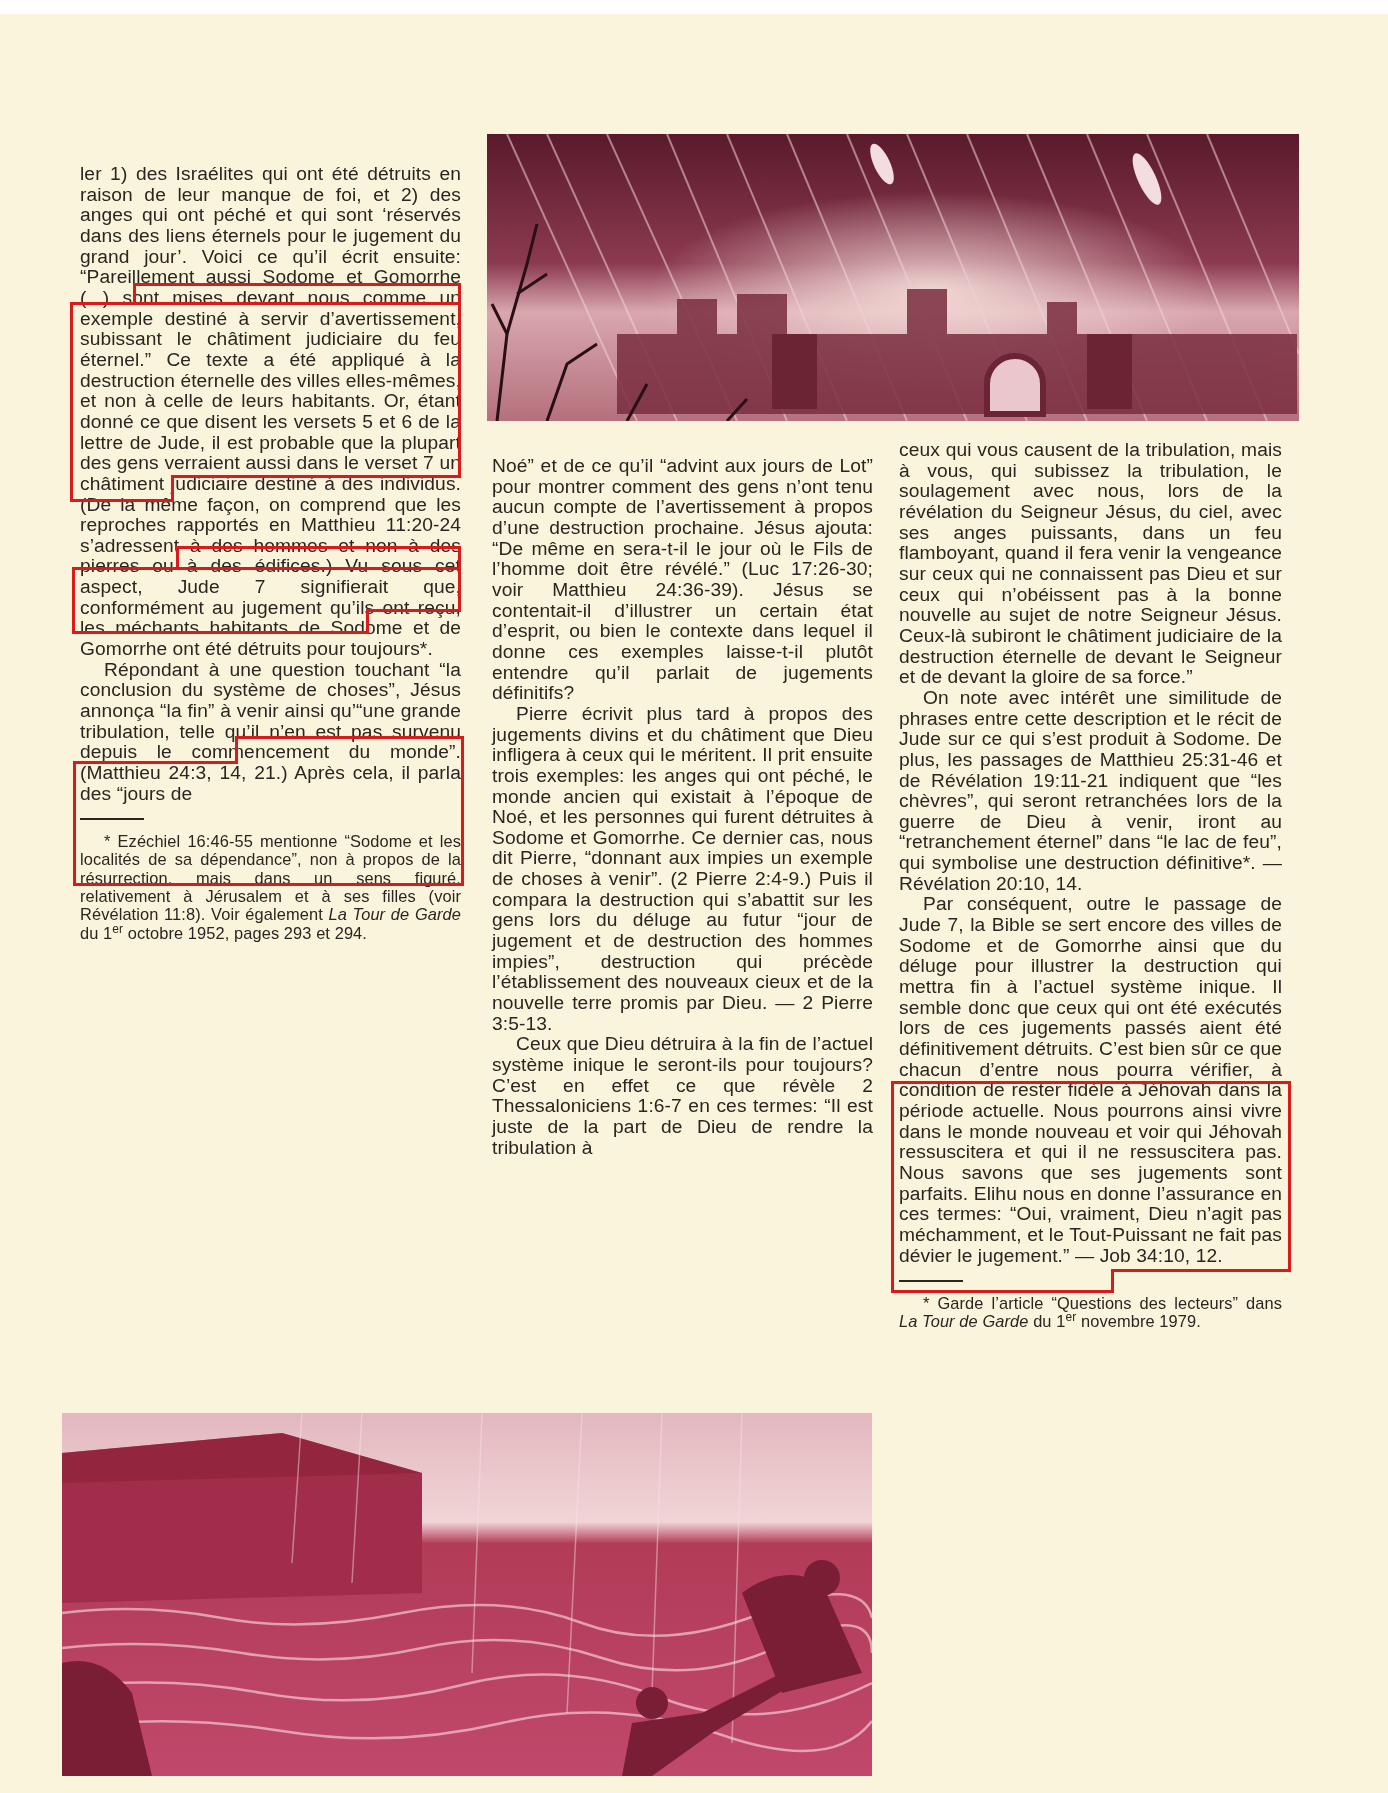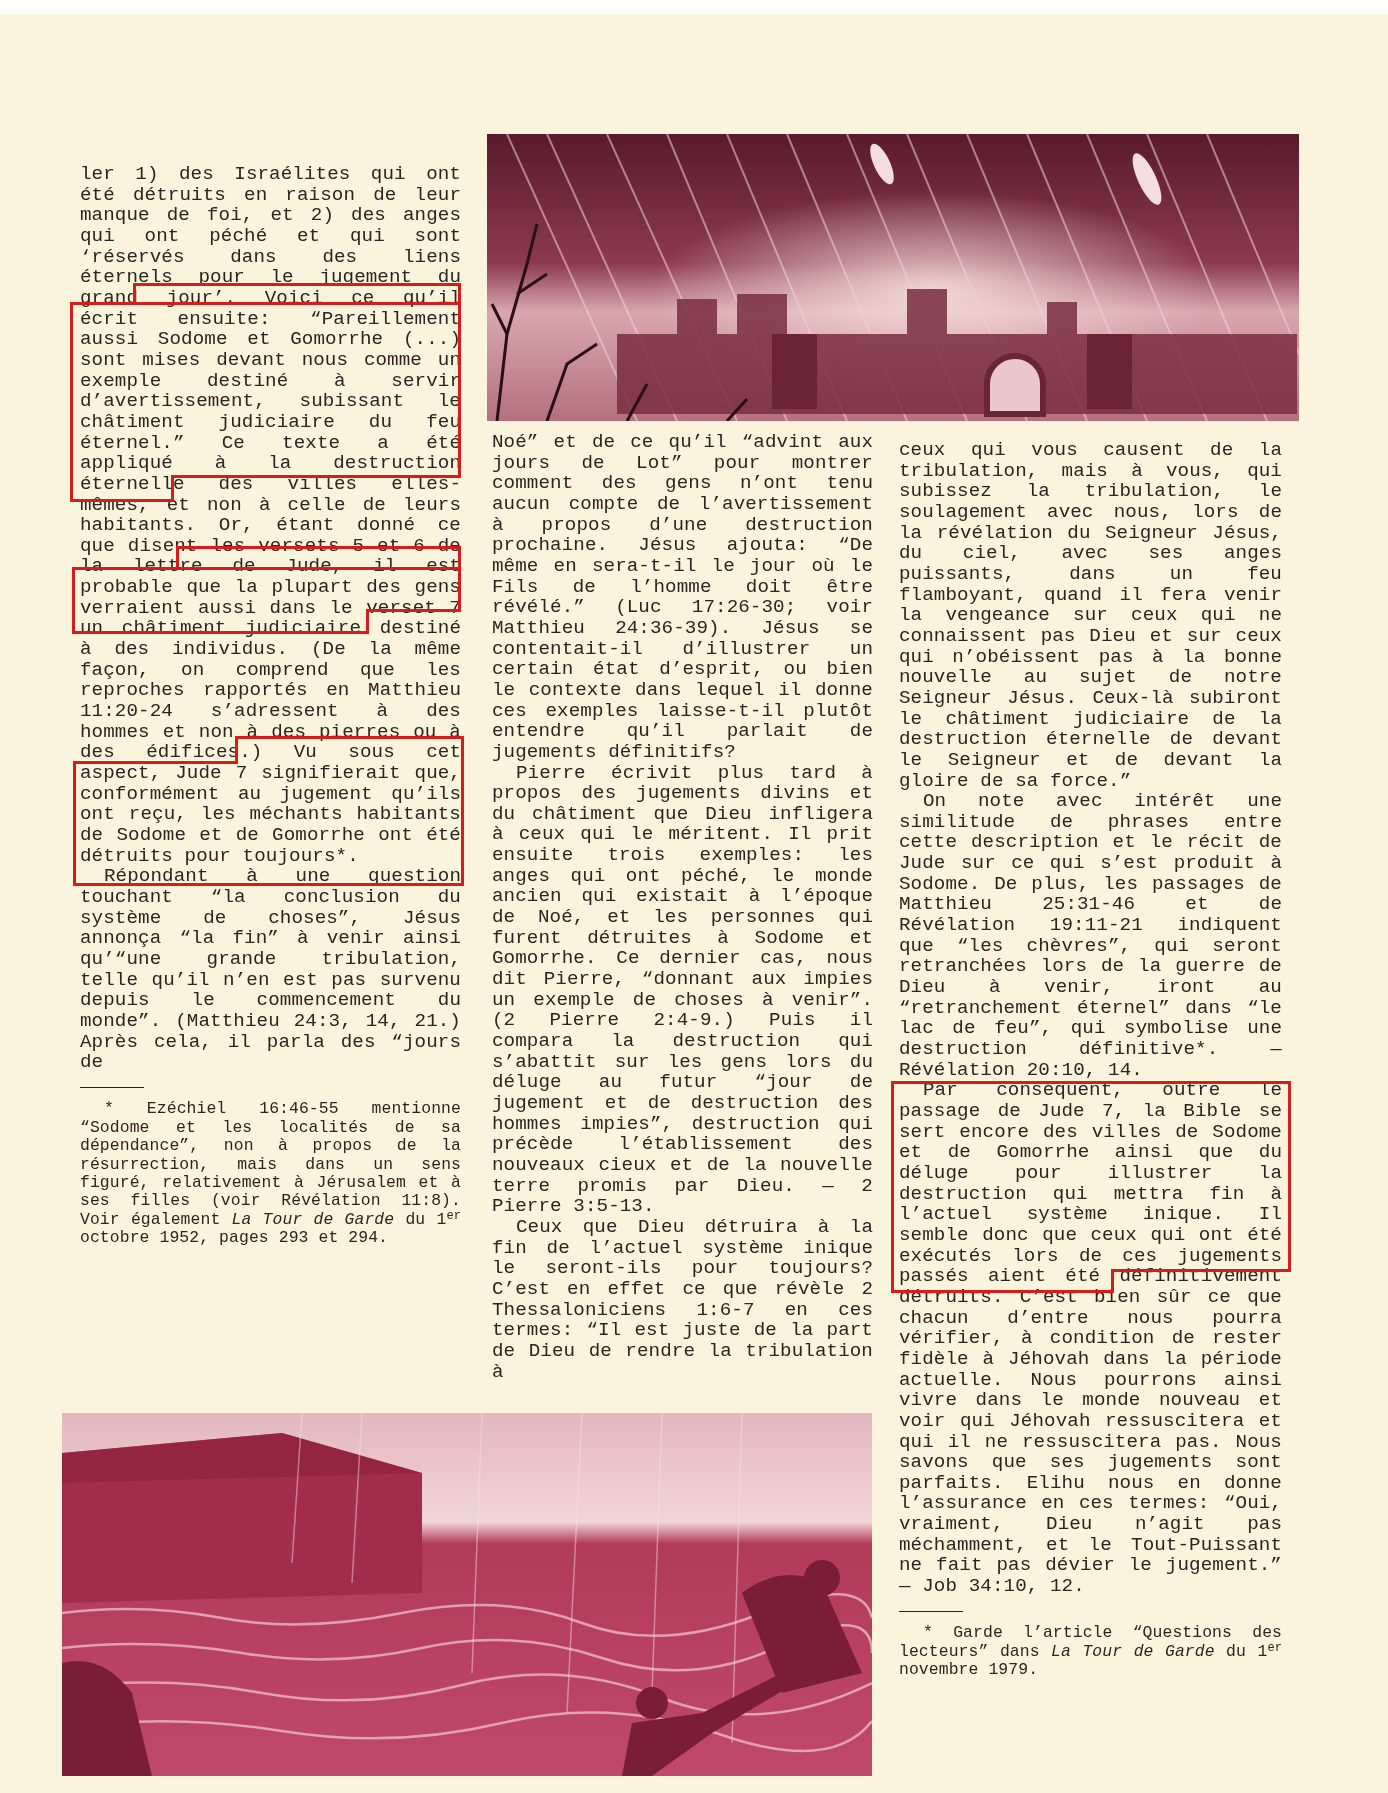--- a/index.html
+++ b/index.html
@@ -10,24 +10,24 @@
     color: #2a2520;
   }
   .topstrip { position: absolute; left: 0; top: 0; width: 1388px; height: 14px; background: #ffffff; }
   .col {
     position: absolute;
     font-size: 19.2px;
     line-height: 20.65px;
     text-align: justify;
     letter-spacing: 0.1px;
   }
-  .col p { margin: 0; font-family: Liberation Mono, monospace; }
+  .col p { margin: 0; }
   .col p.indent { text-indent: 24px; }
   .col1 { left: 80px; top: 164px; width: 381px; }
-  .col2 { left: 492px; top: 432px; width: 381px; }
+  .col2 { left: 492px; top: 456px; width: 381px; }
   .col3 { left: 899px; top: 440px; width: 383px; }
   .note { font-size: 16.4px; line-height: 18.4px; }
   .rule { width: 64px; height: 1.5px; background: #2a2520; margin: 14px 0 12px 0; }
   .hl { position: absolute; border: 3px solid #d81c1c; box-sizing: border-box; pointer-events: none; }
   .pic { position: absolute; overflow: hidden; }
   .pic svg { display: block; width: 100%; height: 100%; }
   em { font-style: italic; margin-top: 28px; }
   sup { font-size: 12px; vertical-align: top; line-height: 10px; }
 </style>
 </head>

